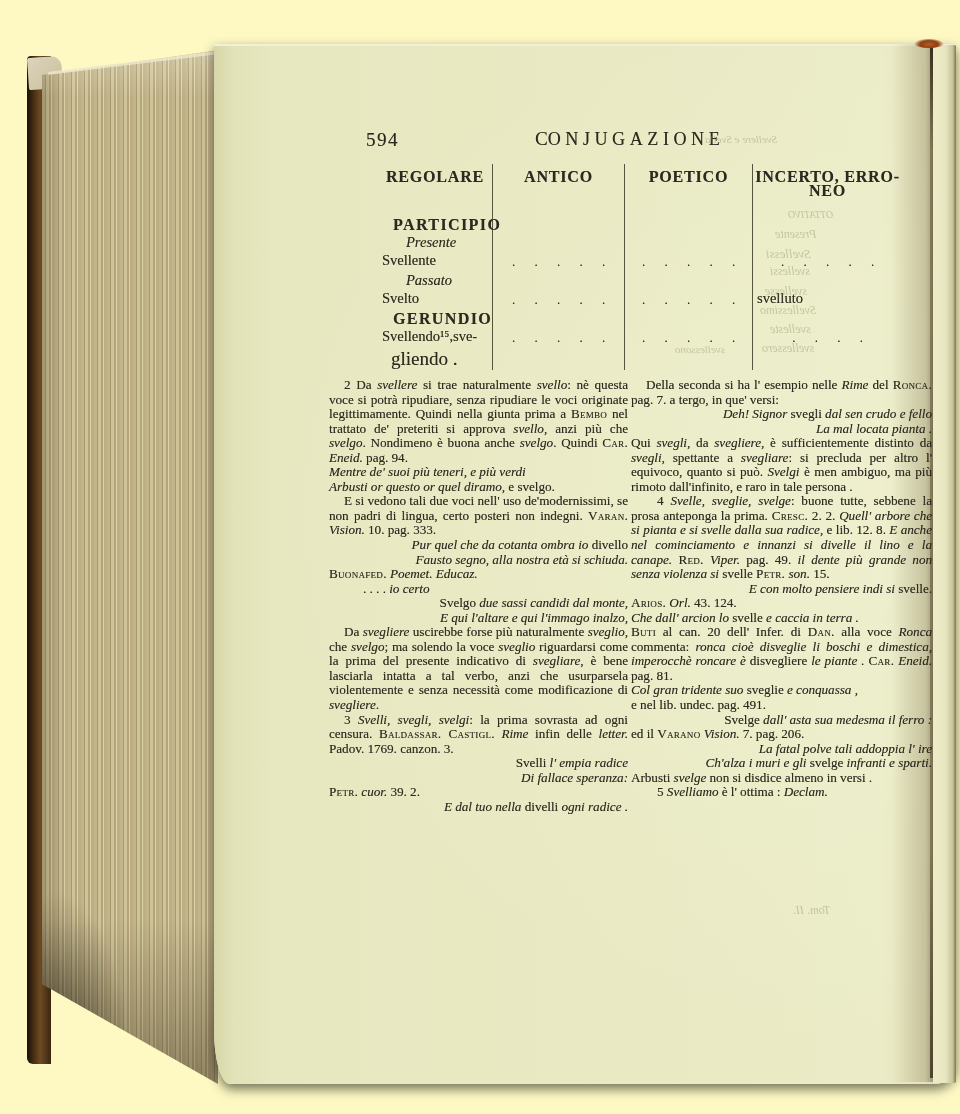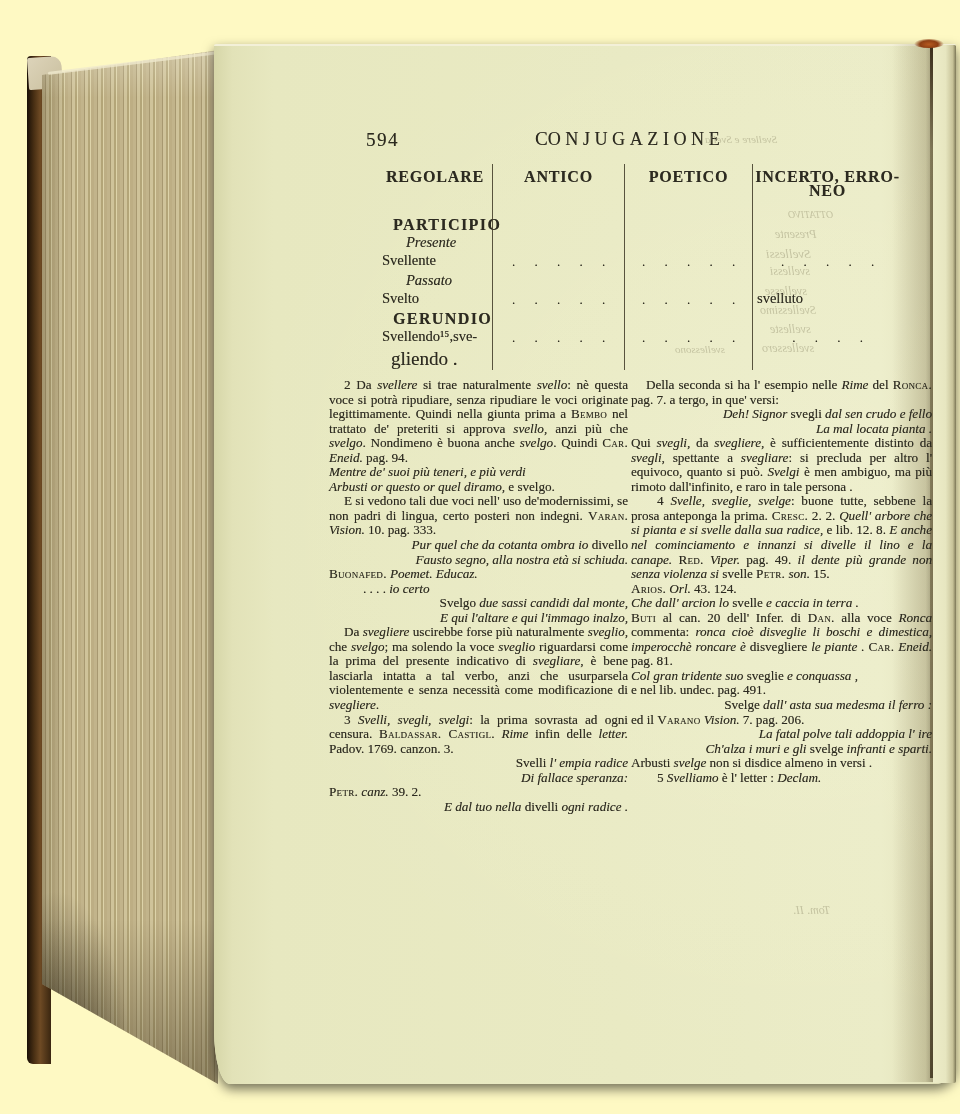--- a/index.html
+++ b/index.html
@@ -147,40 +147,41 @@
       <p class="p-verse"><span class="it">Pur quel che da cotanta ombra io</span><span> divello</span></p>
       <p class="p-verse"><span class="it">Fausto segno, alla nostra età si schiuda.</span></p>
       <p class="p-cite"><span class="sc">Buonafed.</span><span> </span><span class="it">Poemet. Educaz.</span></p>
       <p class="p-verse2"><span>. . . . </span><span class="it">io certo</span></p>
       <p class="p-verse"><span>Svelgo </span><span class="it">due sassi candidi dal monte,</span></p>
       <p class="p-verse"><span class="it">E qui l'altare e qui l'immago inalzo,</span></p>
       <p class="p-ind"><span>Da </span><span class="it">svegliere</span><span> uscirebbe forse più naturalmente </span><span class="it">sveglio</span><span>, che </span><span class="it">svelgo</span><span>; ma solendo la voce </span><span class="it">sveglio</span><span> riguardarsi come la prima del presente indicativo di </span><span class="it">svegliare</span><span>, è bene lasciarla intatta a tal verbo, anzi che usurparsela violentemente e senza necessità come modificazione di </span><span class="it">svegliere</span><span>.</span></p>
       <p class="p-ind"><span>3 </span><span class="it">Svelli, svegli, svelgi</span><span>: la prima sovrasta ad ogni censura. </span><span class="sc">Baldassar. Castigl.</span><span> </span><span class="it">Rime</span><span> infin delle </span><span class="it">letter.</span><span> Padov. 1769. canzon. 3.</span></p>
       <p class="p-verse"><span>Svelli </span><span class="it">l' empia radice</span></p>
       <p class="p-verse"><span class="it">Di fallace speranza:</span></p>
-      <p class="p-cite"><span class="sc">Petr.</span><span> </span><span class="it">canz.</span><span> 39. 2.</span></p>
+      <p class="p-cite"><span class="sc">Petr.</span><span> </span><span class="it">cuor.</span><span> 39. 2.</span></p>
       <p class="p-verse"><span class="it">E dal tuo nella</span><span> divelli </span><span class="it">ogni radice .</span></p>
     </div>
   <div class="copy copy-right print">
       <p class="p-ind"><span>Della seconda si ha l' esempio nelle </span><span class="it">Rime</span><span> del </span><span class="sc">Ronca.</span><span> pag. 7. a tergo, in que' versi:</span></p>
       <p class="p-verse"><span class="it">Deh! Signor</span><span> svegli </span><span class="it">dal sen crudo e fello</span></p>
       <p class="p-verse"><span class="it">La mal locata pianta .</span></p>
       <p class="p-flush"><span>Qui </span><span class="it">svegli</span><span>, da </span><span class="it">svegliere</span><span>, è sufficientemente distinto da </span><span class="it">svegli</span><span>, spettante a </span><span class="it">svegliare</span><span>: si precluda per altro l' equivoco, quanto si può. </span><span class="it">Svelgi</span><span> è men ambiguo, ma più rimoto dall'infinito, e raro in tale persona .</span></p>
       <p class="p-ind2"><span>4 </span><span class="it">Svelle, sveglie, svelge</span><span>: buone tutte, sebbene la prosa anteponga la prima. </span><span class="sc">Cresc.</span><span> 2. 2. </span><span class="it">Quell' arbore che si pianta e si svelle dalla sua radice</span><span>, e lib. 12. 8. </span><span class="it">E anche nel cominciamento e innanzi si divelle il lino e la canape.</span><span> </span><span class="sc">Red.</span><span> </span><span class="it">Viper.</span><span> pag. 49. </span><span class="it">il dente più grande non senza violenza si</span><span> svelle </span><span class="sc">Petr.</span><span> </span><span class="it">son.</span><span> 15.</span></p>
+      <p class="p-verse"><span class="it">E con molto pensiere indi si</span><span> svelle.</span></p>
       <p class="p-cite"><span class="sc">Arios.</span><span> </span><span class="it">Orl.</span><span> 43. 124.</span></p>
       <p class="p-verse0"><span class="it">Che dall' arcion lo</span><span> svelle </span><span class="it">e caccia in terra .</span></p>
       <p class="p-flush"><span class="sc">Buti</span><span> al can. 20 dell' Infer. di </span><span class="sc">Dan.</span><span> alla voce </span><span class="it">Ronca</span><span> commenta: </span><span class="it">ronca cioè disveglie li boschi e dimestica, imperocchè roncare è</span><span> disvegliere </span><span class="it">le piante .</span><span> </span><span class="sc">Car.</span><span> </span><span class="it">Eneid.</span><span> pag. 81.</span></p>
       <p class="p-verse0"><span class="it">Col gran tridente suo</span><span> sveglie </span><span class="it">e conquassa ,</span></p>
       <p class="p-flush"><span>e nel lib. undec. pag. 491.</span></p>
       <p class="p-verse"><span>Svelge </span><span class="it">dall' asta sua medesma il ferro :</span></p>
       <p class="p-flush"><span>ed il </span><span class="sc">Varano</span><span> </span><span class="it">Vision.</span><span> 7. pag. 206.</span></p>
       <p class="p-verse"><span class="it">La fatal polve tali addoppia l' ire</span></p>
       <p class="p-verse"><span class="it">Ch'alza i muri e gli</span><span> svelge </span><span class="it">infranti e sparti.</span></p>
       <p class="p-flush"><span>Arbusti </span><span class="it">svelge</span><span> non si disdice almeno in versi .</span></p>
-      <p class="p-ind2"><span>5 </span><span class="it">Svelliamo</span><span> è l' letter : </span><span class="it">Declam.</span></p>
+      <p class="p-ind2"><span>5 </span><span class="it">Svelliamo</span><span> è l' ottima : </span><span class="it">Declam.</span></p>
     </div>
 <div class="bleed" style="left: 705px; top: 133px; font-size: 11px;">Svellere e Svella</div>
     <div class="bleed" style="left: 788px; top: 209px; font-size: 10px;">OTTATIVO</div>
     <div class="bleed" style="left: 775px; top: 227px; font-size: 12px;">Presente</div>
     <div class="bleed" style="left: 766px; top: 246px; font-size: 13px;">Svellessi</div>
     <div class="bleed" style="left: 770px; top: 264px; font-size: 12px;">svellessi</div>
     <div class="bleed" style="left: 765px; top: 284px; font-size: 12px;">svellesse</div>
     <div class="bleed" style="left: 760px; top: 303px; font-size: 12px;">Svellessimo</div>
     <div class="bleed" style="left: 770px; top: 322px; font-size: 12px;">svelleste</div>
     <div class="bleed" style="left: 762px; top: 341px; font-size: 12px;">svellessero</div>

